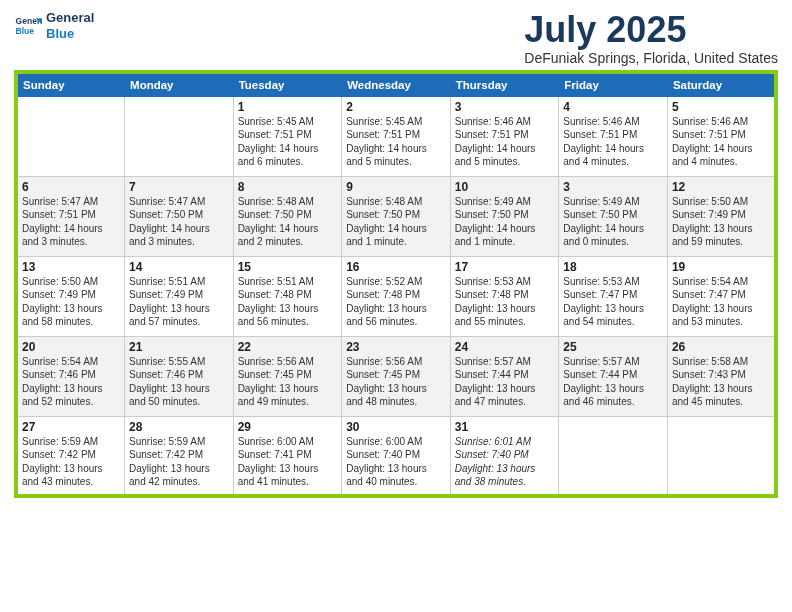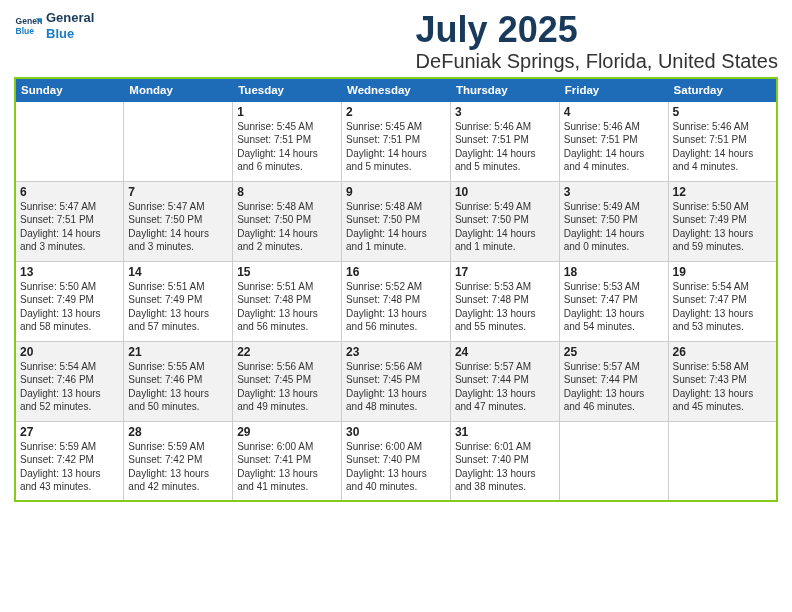--- a/index.html
+++ b/index.html
@@ -38,28 +38,28 @@
     .title-block {
       text-align: left;
     }
     .month-title {
       font-size: 36px;
       font-weight: bold;
       color: #1a3a5c;
       line-height: 1.1;
     }
     .location-title {
-      font-size: 20px;
+      font-size: 14px;
       color: #333;
       font-weight: normal;
     }
     .calendar {
       width: 100%;
       border-collapse: collapse;
-      border: 2px solid #84cc16;
+      border: 4px solid #84cc16;
     }
     .calendar th {
       background-color: #1e6bb8;
       color: #fff;
       font-size: 11.5px;
       font-weight: bold;
       text-align: left;
       padding: 5px 5px;
       border: 1px solid #1e6bb8;
     }
@@ -344,21 +344,21 @@
           </td>
           <td>
             <span class="day-number">30</span>
             <div class="day-info" style="white-space: pre-line;">Sunrise: 6:00 AM
 Sunset: 7:40 PM
 Daylight: 13 hours
 and 40 minutes.</div>
           </td>
           <td>
             <span class="day-number">31</span>
-            <div class="day-info" style="white-space: pre-line;">Sunrise: 6:01 AM
+            <div class="day-info" style="white-space: pre-line; font-style: italic;">Sunrise: 6:01 AM
 Sunset: 7:40 PM
 Daylight: 13 hours
 and 38 minutes.</div>
           </td>
           <td class="empty-cell"></td>
           <td class="empty-cell"></td>
         </tr>
       </tbody>
   </table>
 </div>

